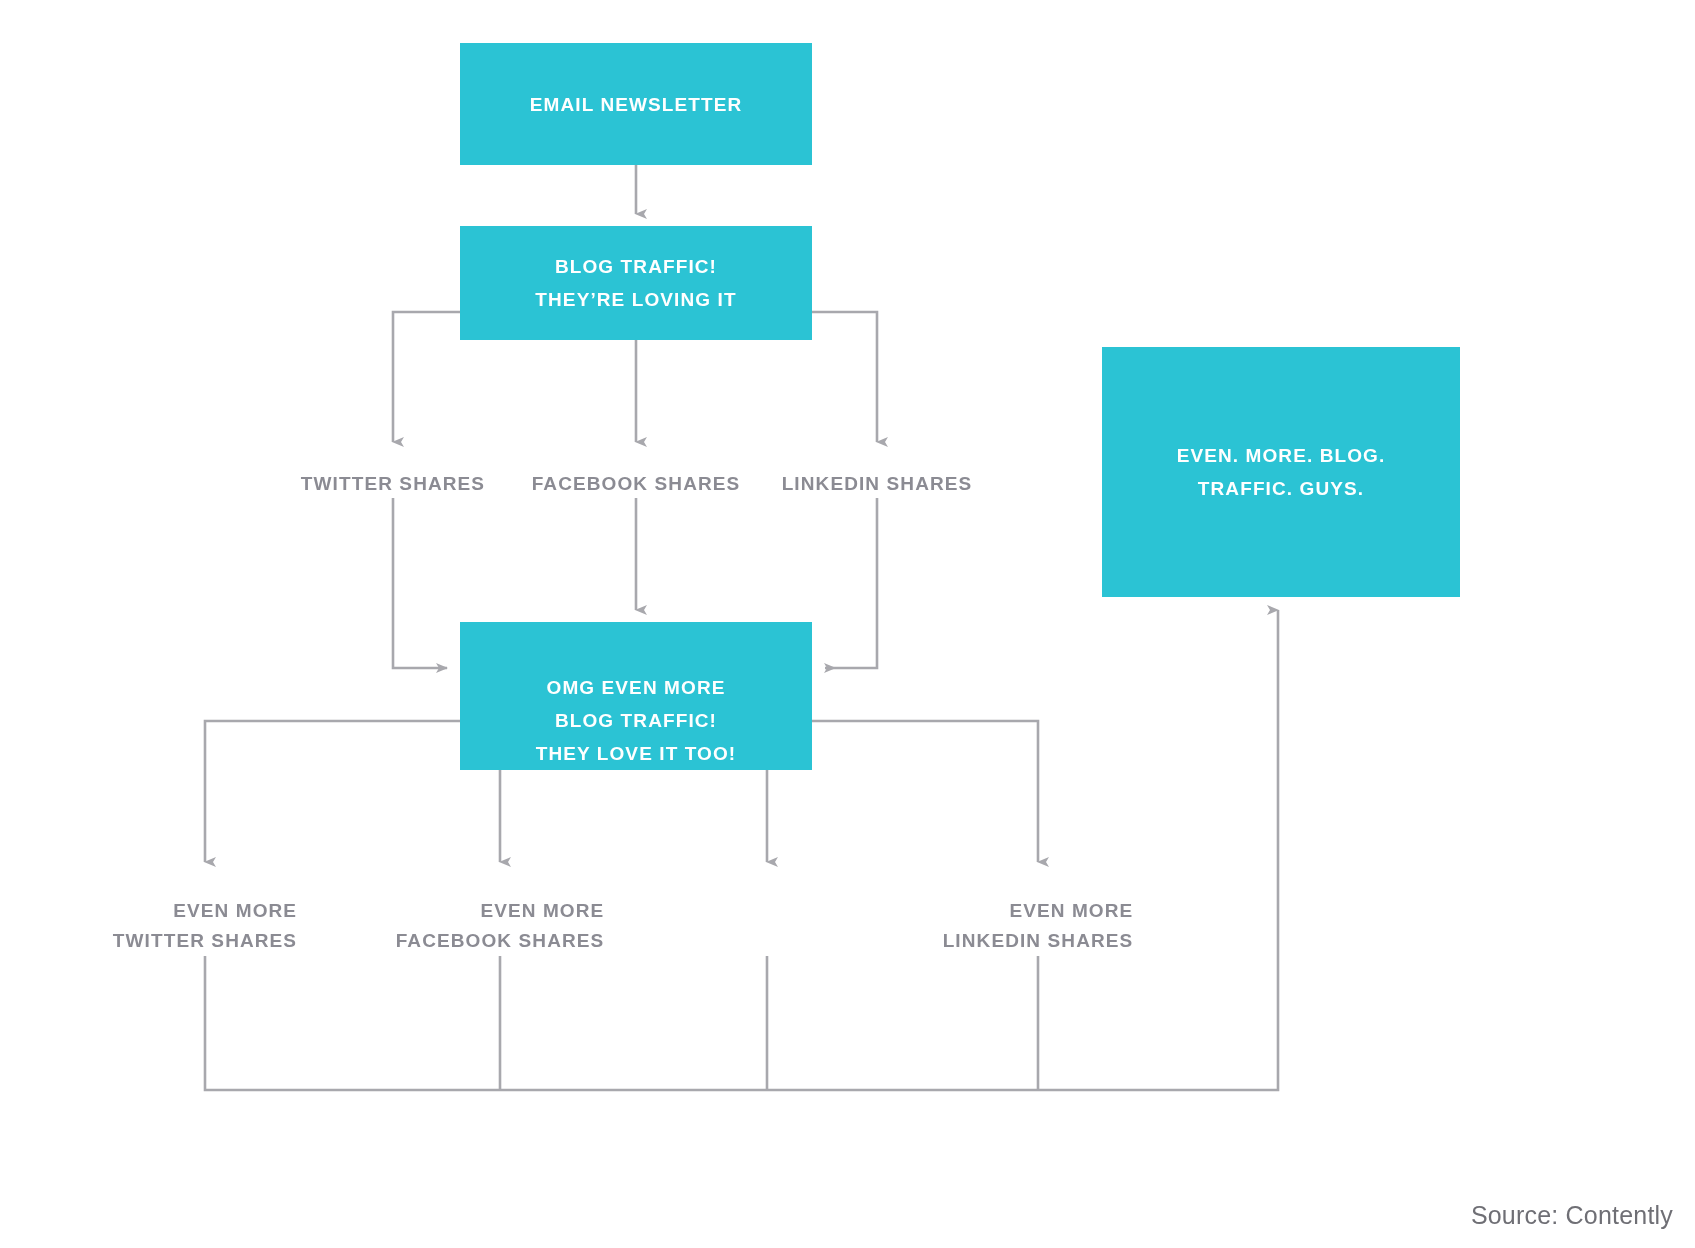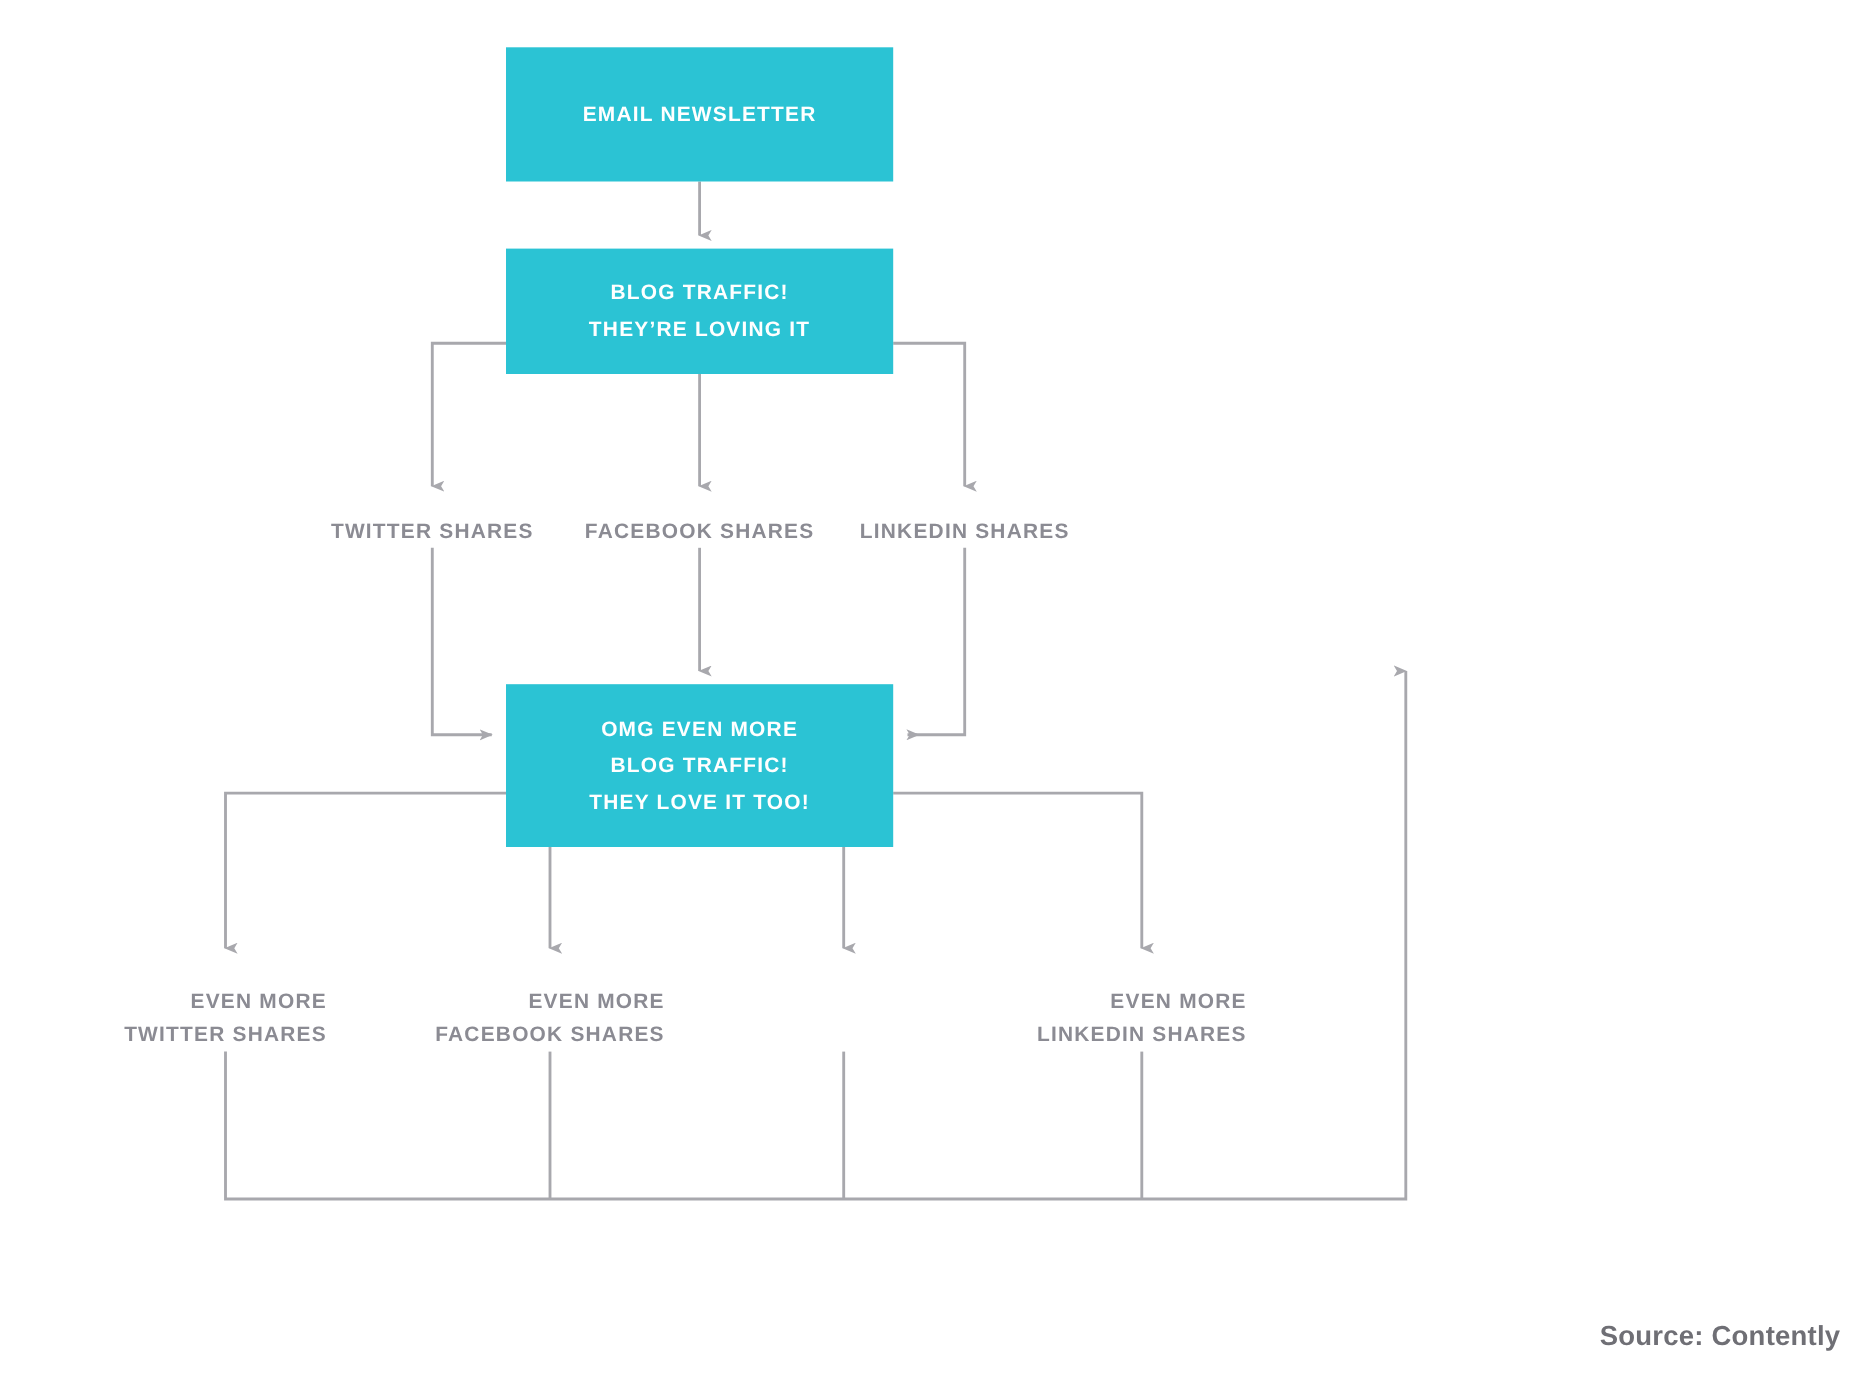--- a/index.html
+++ b/index.html
@@ -55,21 +55,21 @@
     white-space: pre-line;
     transform: translateX(-50%);
   }
   #source-note {
     position: absolute;
     right: 22px;
     bottom: 18px;
     color: #6f6f75;
     font-family: "Liberation Sans", sans-serif;
     font-size: 25px;
-    font-weight: bold;
+    font-weight: normal;
     letter-spacing: 0.2px;
   }
 </style>
 </head>
 <body>
 
 <div id="canvas">
 
   <svg id="wires" viewBox="0 0 1695 1248" width="1695" height="1248" aria-hidden="true">
     <defs>
@@ -120,26 +120,30 @@
 
   <div class="node-box" style="left:460px; top:43px; width:352px; height:122px;">
     <span class="node-text">EMAIL NEWSLETTER</span>
   </div>
 
   <div class="node-box" style="left:460px; top:226px; width:352px; height:114px;">
     <span class="node-text">BLOG TRAFFIC!
 THEY’RE LOVING IT</span>
   </div>
 
-  <div class="node-box" style="left:460px; top:622px; width:352px; height:148px;">
+  <div class="node-box" style="left:460px; top:622px; width:352px; height:148px;align-items:flex-end;">
     <span class="node-text">OMG EVEN MORE
 BLOG TRAFFIC!
 THEY LOVE IT TOO!</span>
   </div>
 
+  <div class="node-box" style="left:1102px; top:347px; width:358px; height:250px;">
+    <span class="node-text">EVEN. MORE. BLOG.
+TRAFFIC. GUYS.</span>
+  </div>
 
   <div class="leaf-label" style="left:393px; top:469px;">TWITTER SHARES</div>
   <div class="leaf-label" style="left:636px; top:469px;">FACEBOOK SHARES</div>
   <div class="leaf-label" style="left:877px; top:469px;">LINKEDIN SHARES</div>
 
   <div class="leaf-label" style="left:205px; top:896px;">EVEN MORE
 TWITTER SHARES</div>
   <div class="leaf-label" style="left:500px; top:896px;">EVEN MORE
 FACEBOOK SHARES</div>
   <div class="leaf-label" style="left:1038px; top:896px;">EVEN MORE

